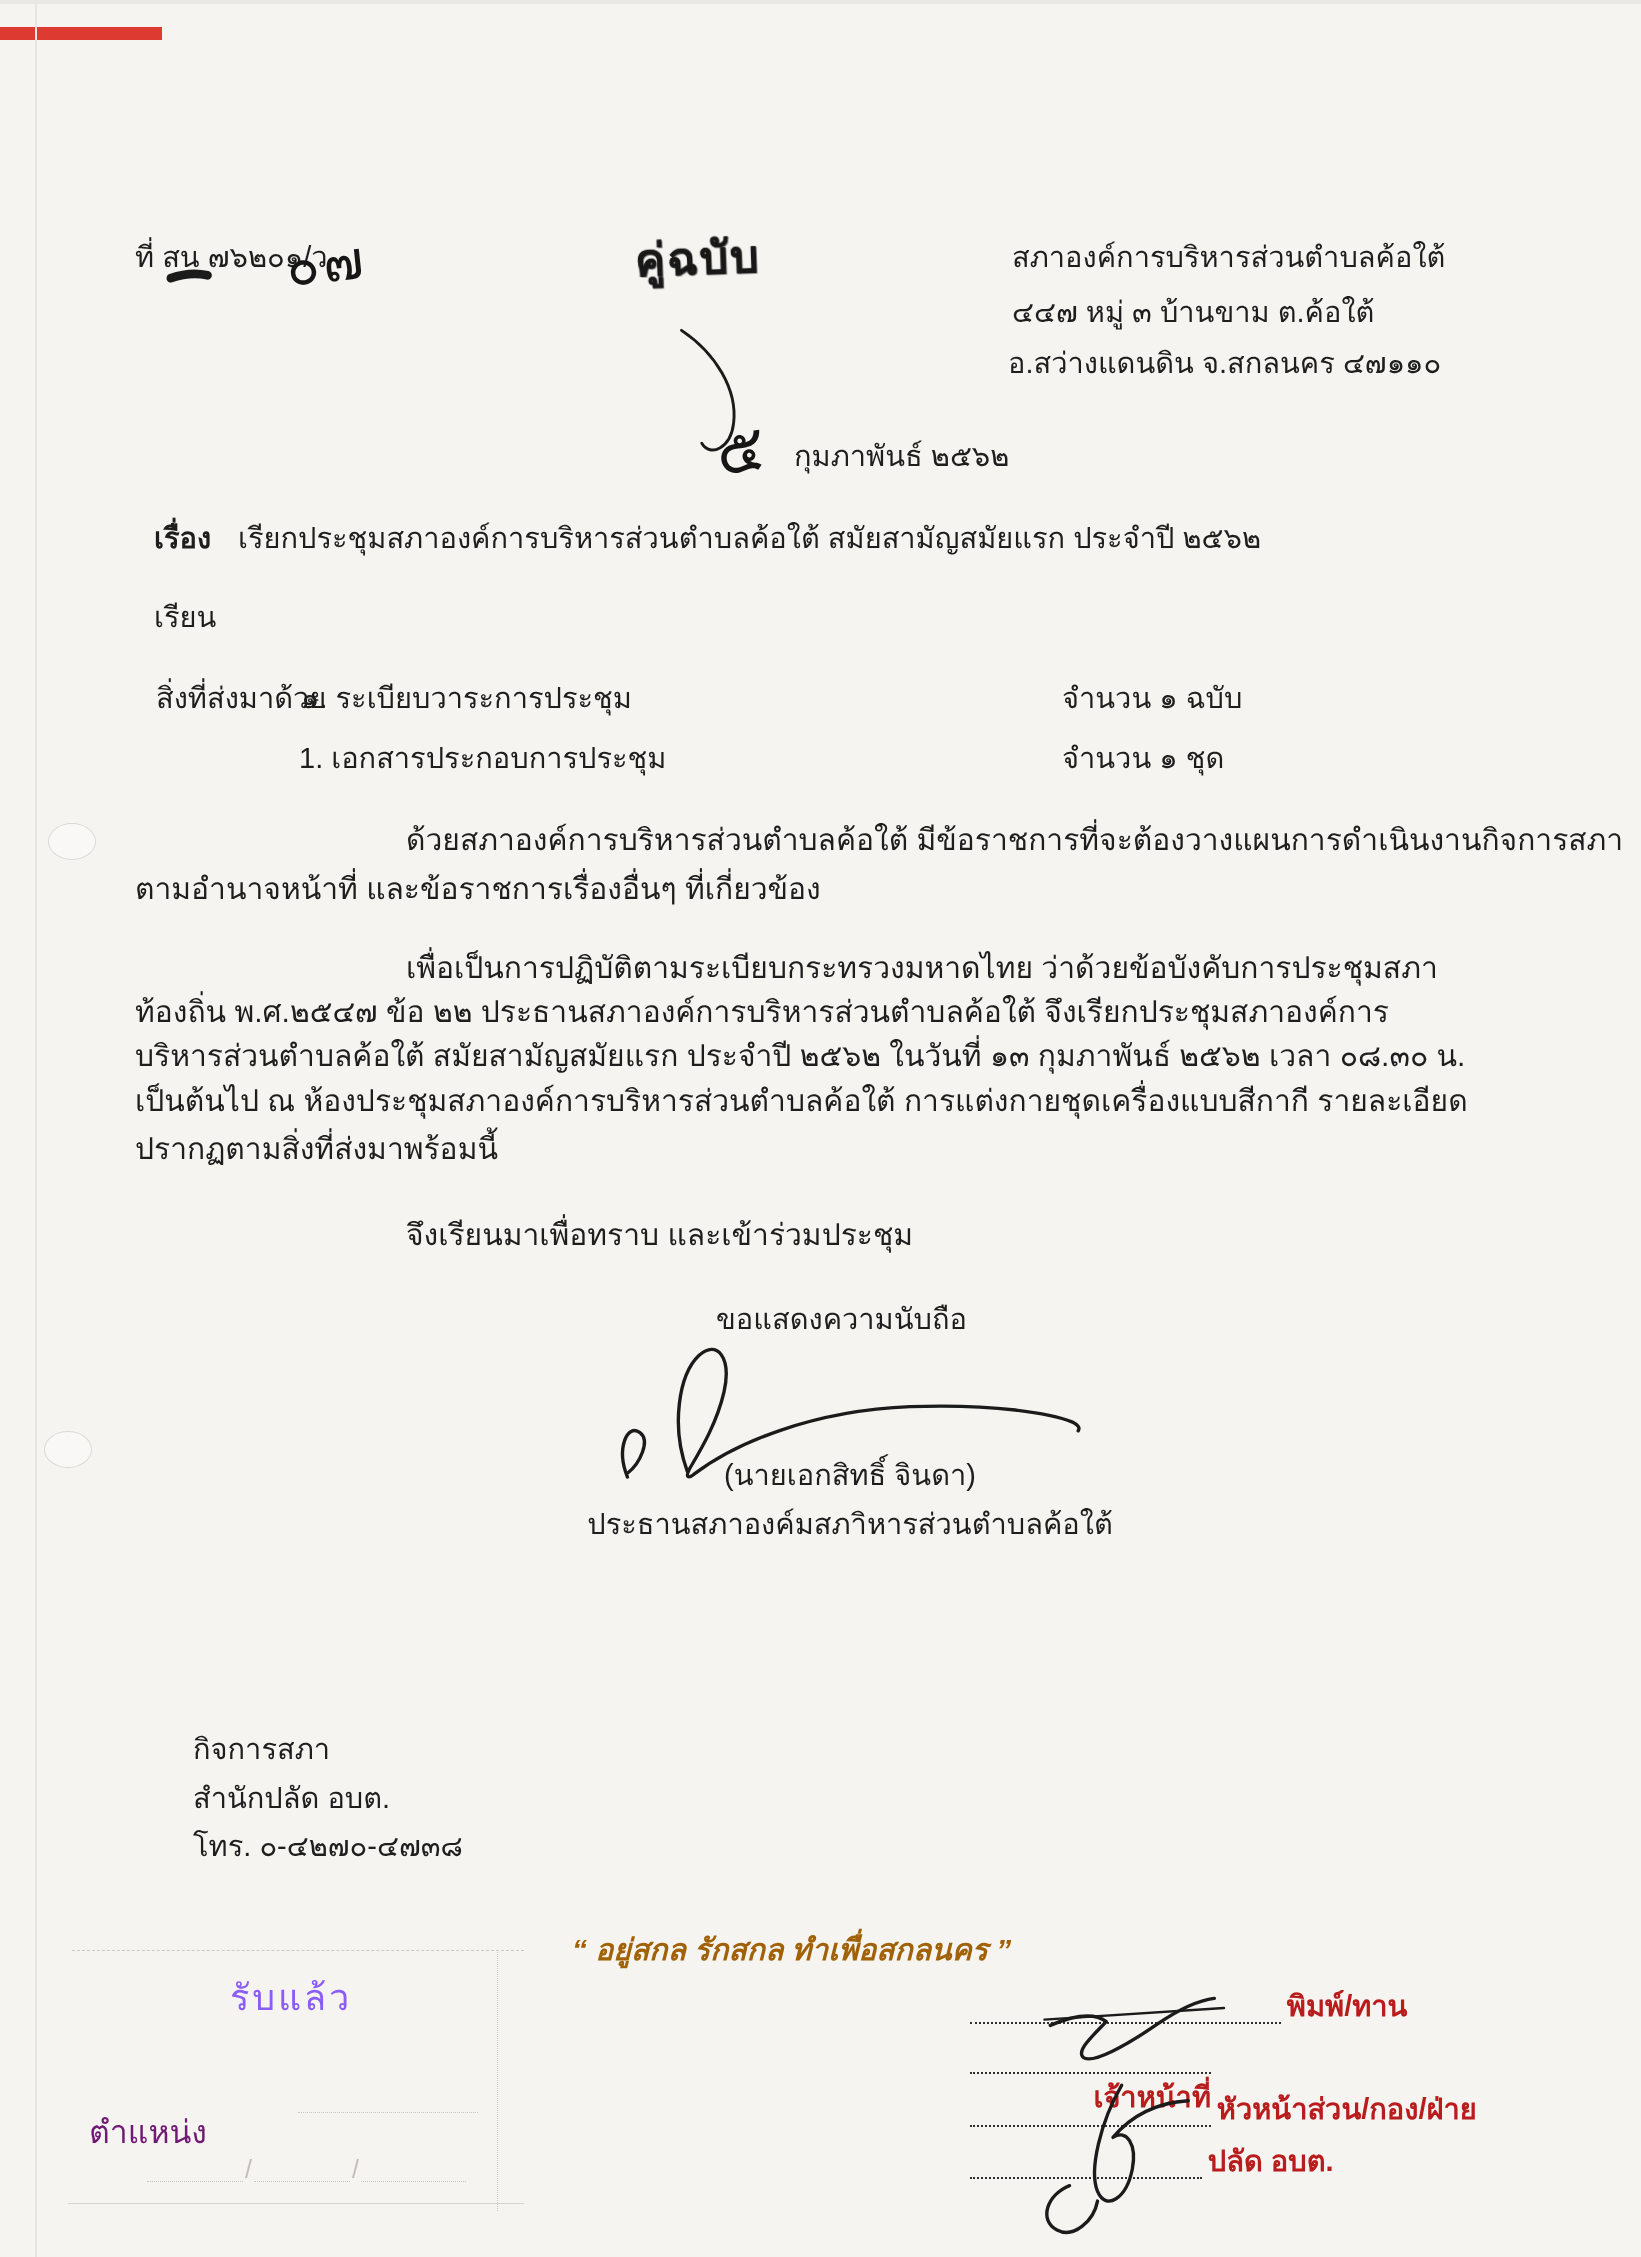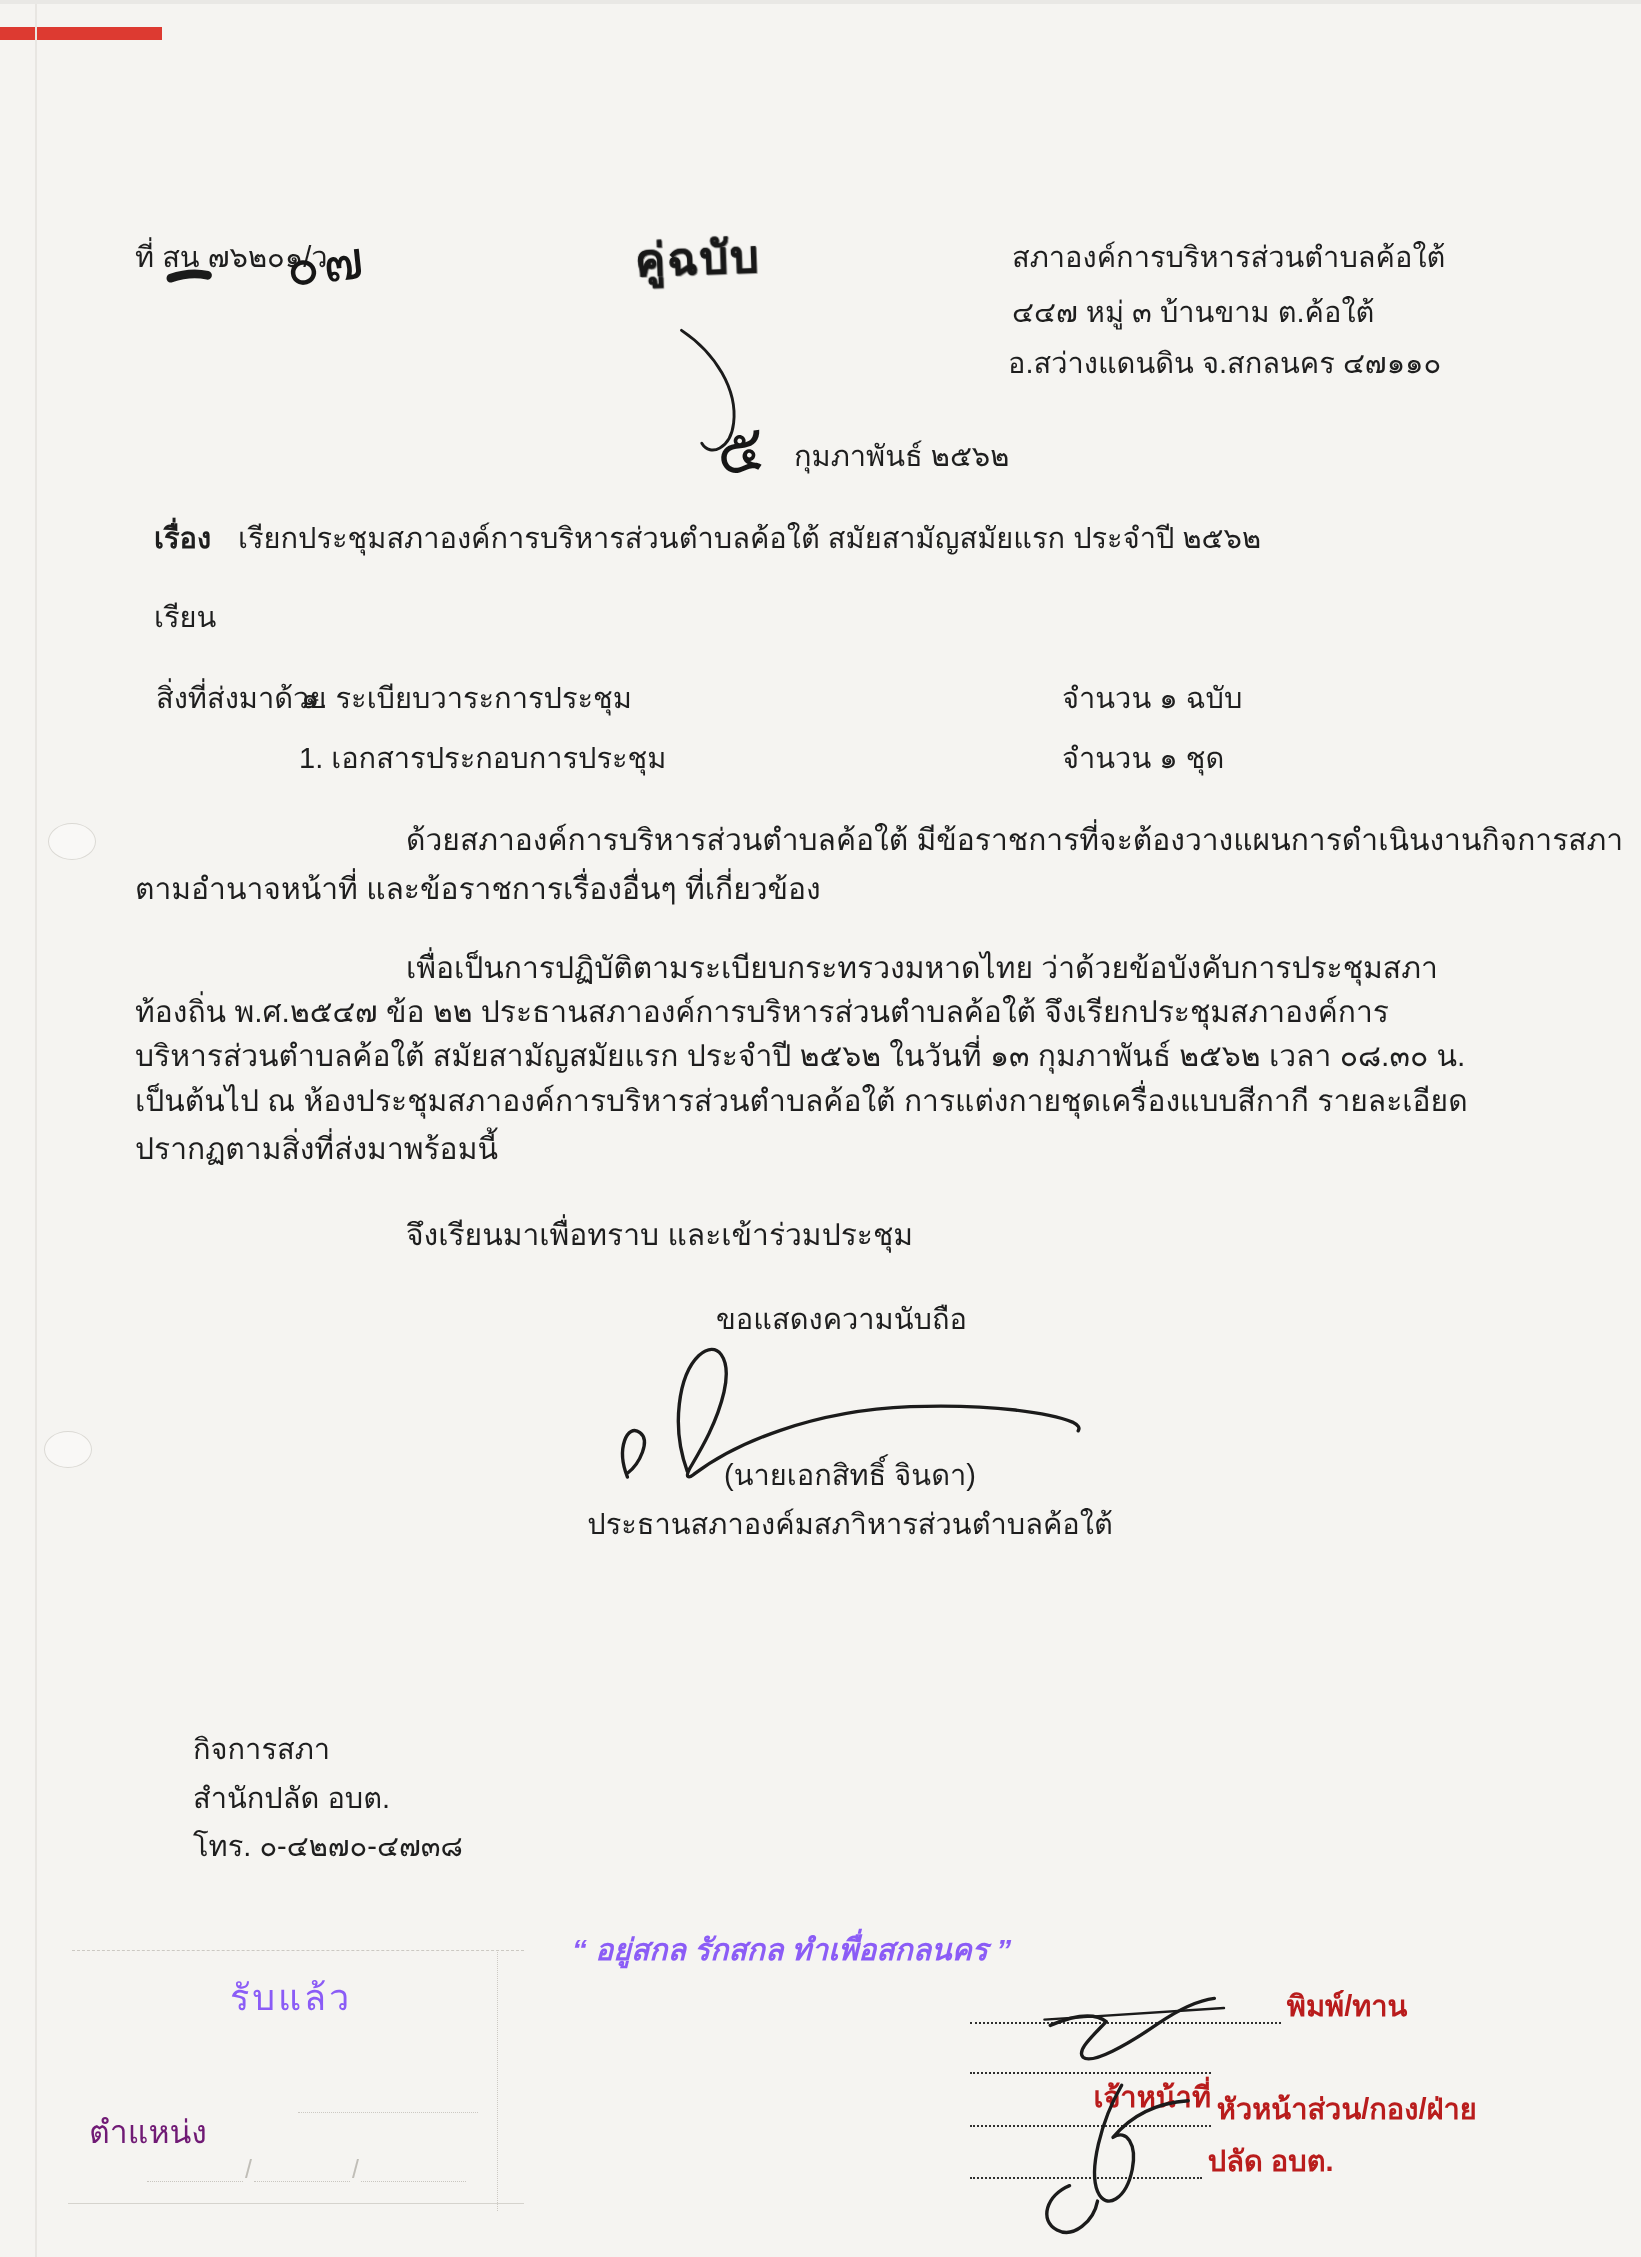--- a/index.html
+++ b/index.html
@@ -21,21 +21,21 @@
     position:absolute;left:635px;top:218px;font-size:45px;font-weight:bold;
     color:#181818;transform:rotate(-2deg);letter-spacing:1.9px;
     text-shadow:0 0 1px #000,1px 1px 0 rgba(0,0,0,.4);filter:blur(0.4px);
   }
   
   .hand{position:absolute;color:#161616;font-weight:400;}
   .hand-ref{left:286px;top:216px;font-size:54px;transform:rotate(-6deg);letter-spacing:3.9px;}
   .hand-day{left:716px;top:394px;font-size:64px;transform:rotate(-8deg);}
   .sig-block{position:absolute;left:541px;width:618px;text-align:center;}
   .dept{left:193px;}
-  .slogan{left:572px;top:1924px;font-size:30px;font-weight:bold;font-style:italic;color:#8b5cf6;}
+  .slogan{left:572px;top:1924px;font-size:30px;font-weight:bold;font-style:italic;color:#a16207;}
   
   .route-row{position:absolute;left:970px;display:flex;align-items:flex-end;gap:5.8px;}
   .dots{height:35px;border-bottom:2.9px dotted #2f2f2f;}
   .route-label{font-size:29px;font-weight:600;color:#b91c1c;line-height:1.2;}
   
   .rstamp{position:absolute;left:68px;top:1946px;width:462px;height:266px;color:#bdbbb4;}
   .rstamp .top-dash{position:absolute;left:3.9px;top:0;width:452px;border-top:1.9px dashed #ccc9c3;}
   .rstamp .vline{position:absolute;left:429px;top:1.9px;height:259px;border-left:1.9px dotted #ccc9c3;}
   .rstamp .title{position:absolute;left:162px;top:19.3px;font-size:36px;letter-spacing:2.9px;color:#8b5cf6;filter:blur(0.5px);}
   .rstamp .pos{position:absolute;left:21px;top:156px;font-size:32px;color:#701a75;filter:blur(0.4px);}

